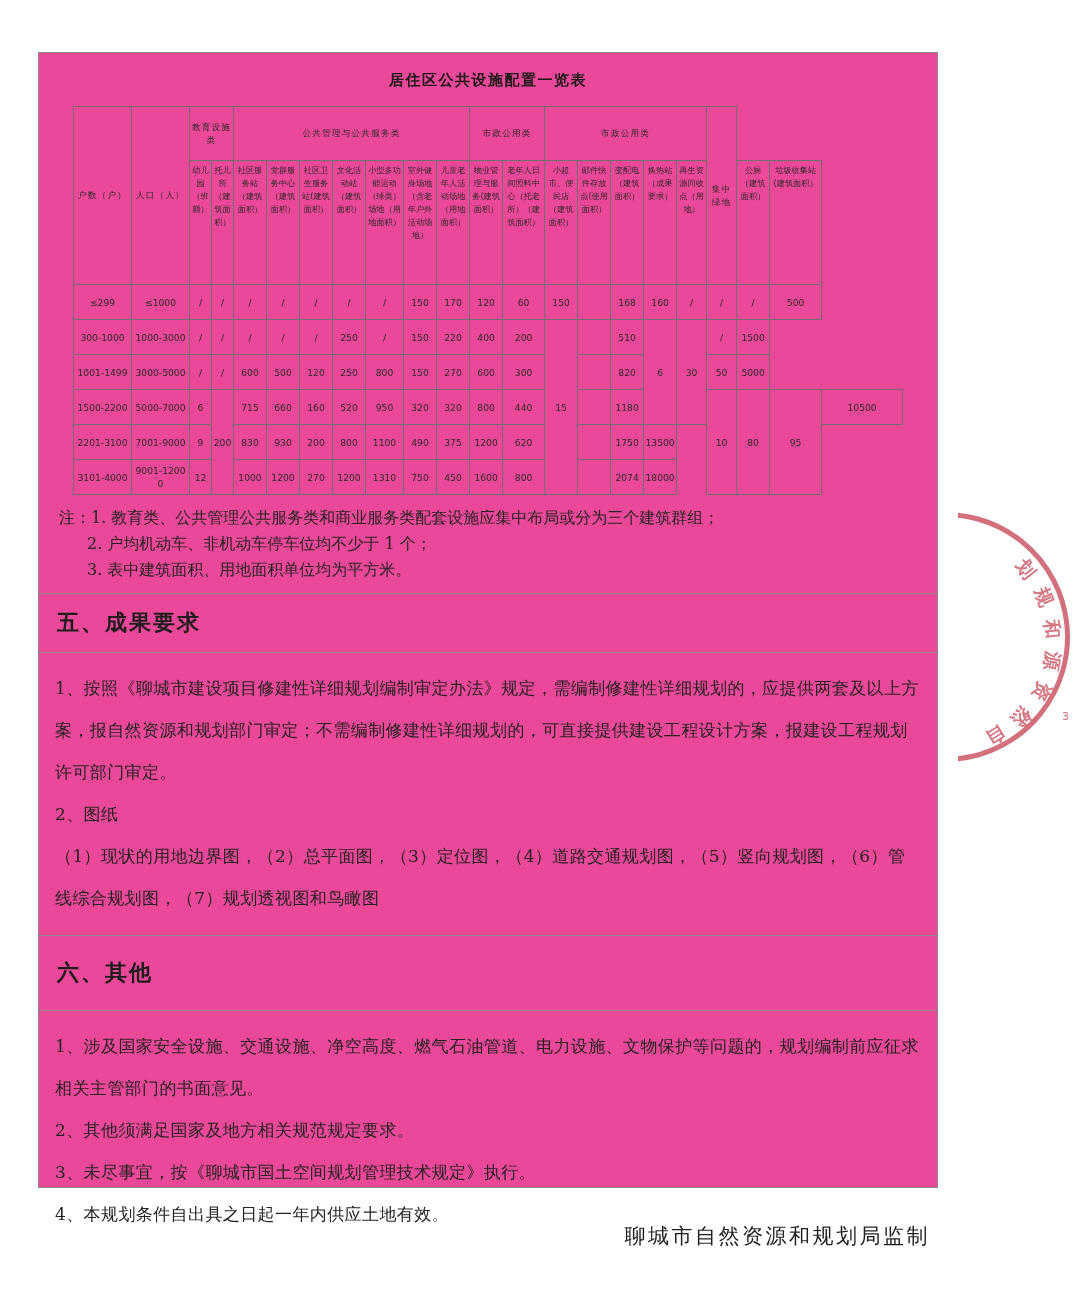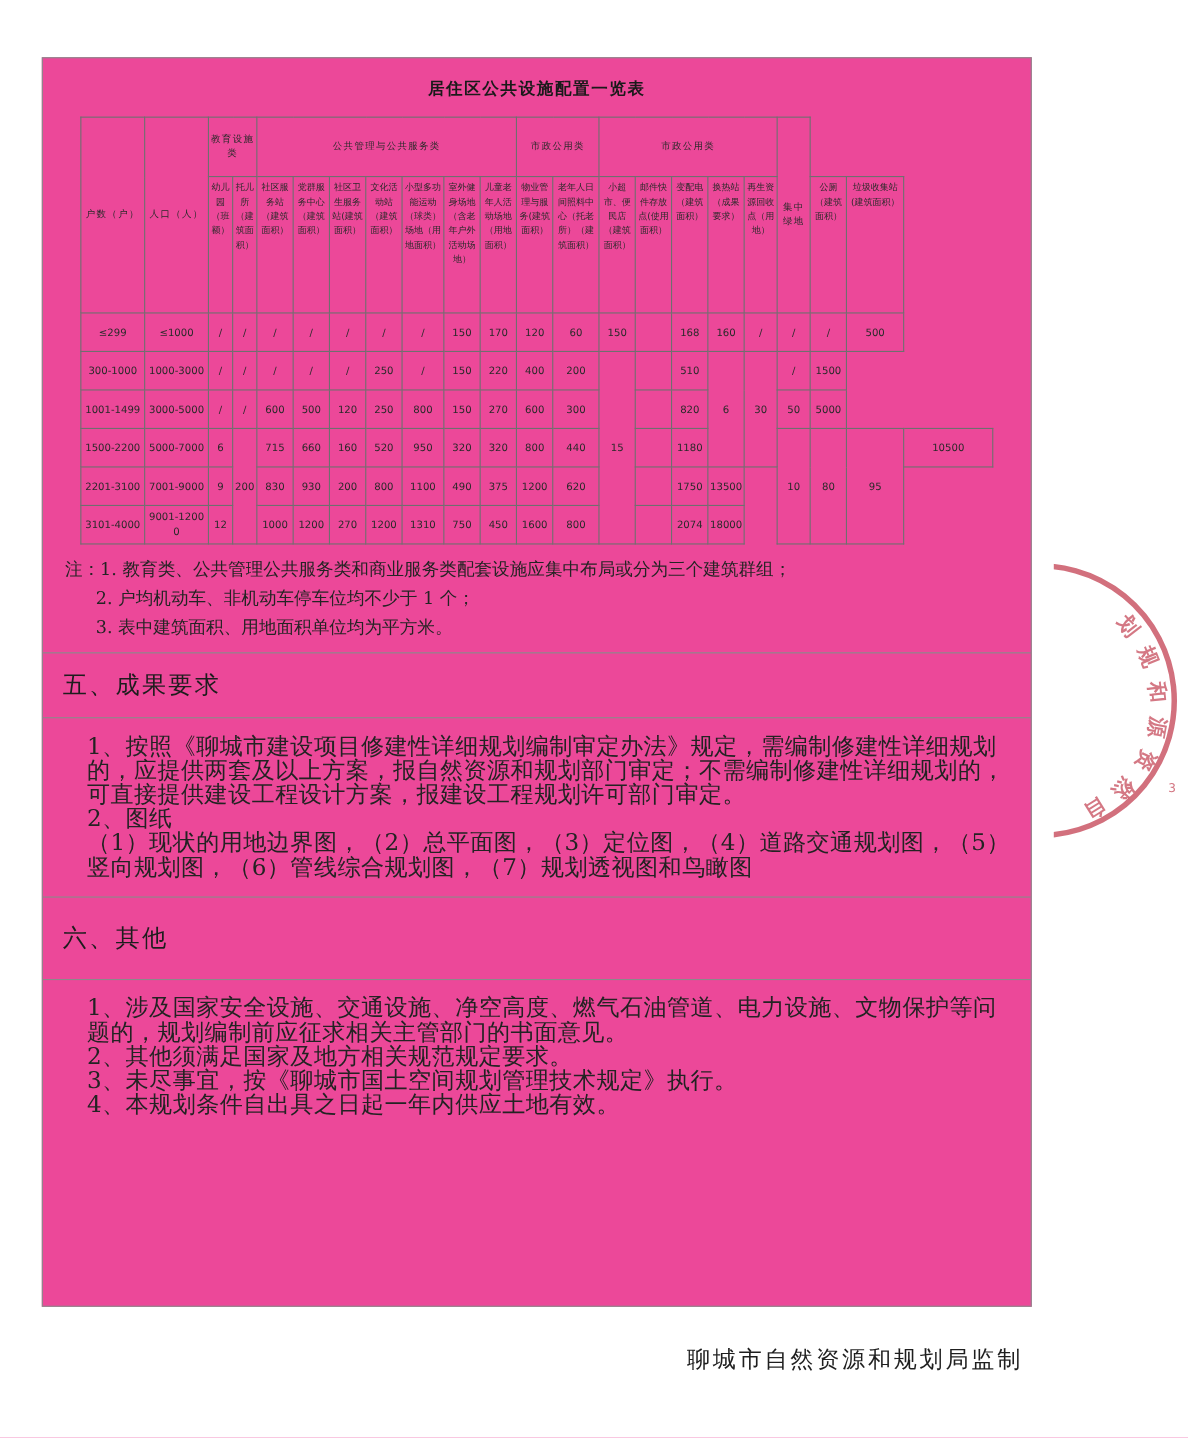--- a/index.html
+++ b/index.html
@@ -22,36 +22,35 @@
     background: #ec4899;
   }
 
   
   .section-band {
     border-bottom: 1.5px solid #8a8a8a;
     padding: 14px 18px 14px 18px;
   }
   .section-heading {
     font-size: 22px;
-    font-weight: normal;
+    font-weight: bold;
     letter-spacing: 2px;
     color: #1d1d1d;
     font-family: "DejaVu Serif", "Liberation Serif", serif;
   }
   .body-band {
     border-bottom: 1.5px solid #8a8a8a;
     padding: 14px 16px 16px 16px;
   }
   .body-line {
-    font-size: 21px;
-    line-height: 22px;
+    font-size: 17px;
+    line-height: 42px;
     color: #232323;
     font-family: "DejaVu Serif", "Liberation Serif", serif;
     letter-spacing: 0.4px;
-    margin-left: 24px;
   }
 
   
   #table-area { padding: 18px 14px 10px 14px; border-bottom: 1.5px solid #8a8a8a; }
   #table-title {
     text-align: center;
     font-size: 15px;
     font-weight: bold;
     letter-spacing: 1.5px;
     font-family: "DejaVu Serif", "Liberation Serif", serif;

